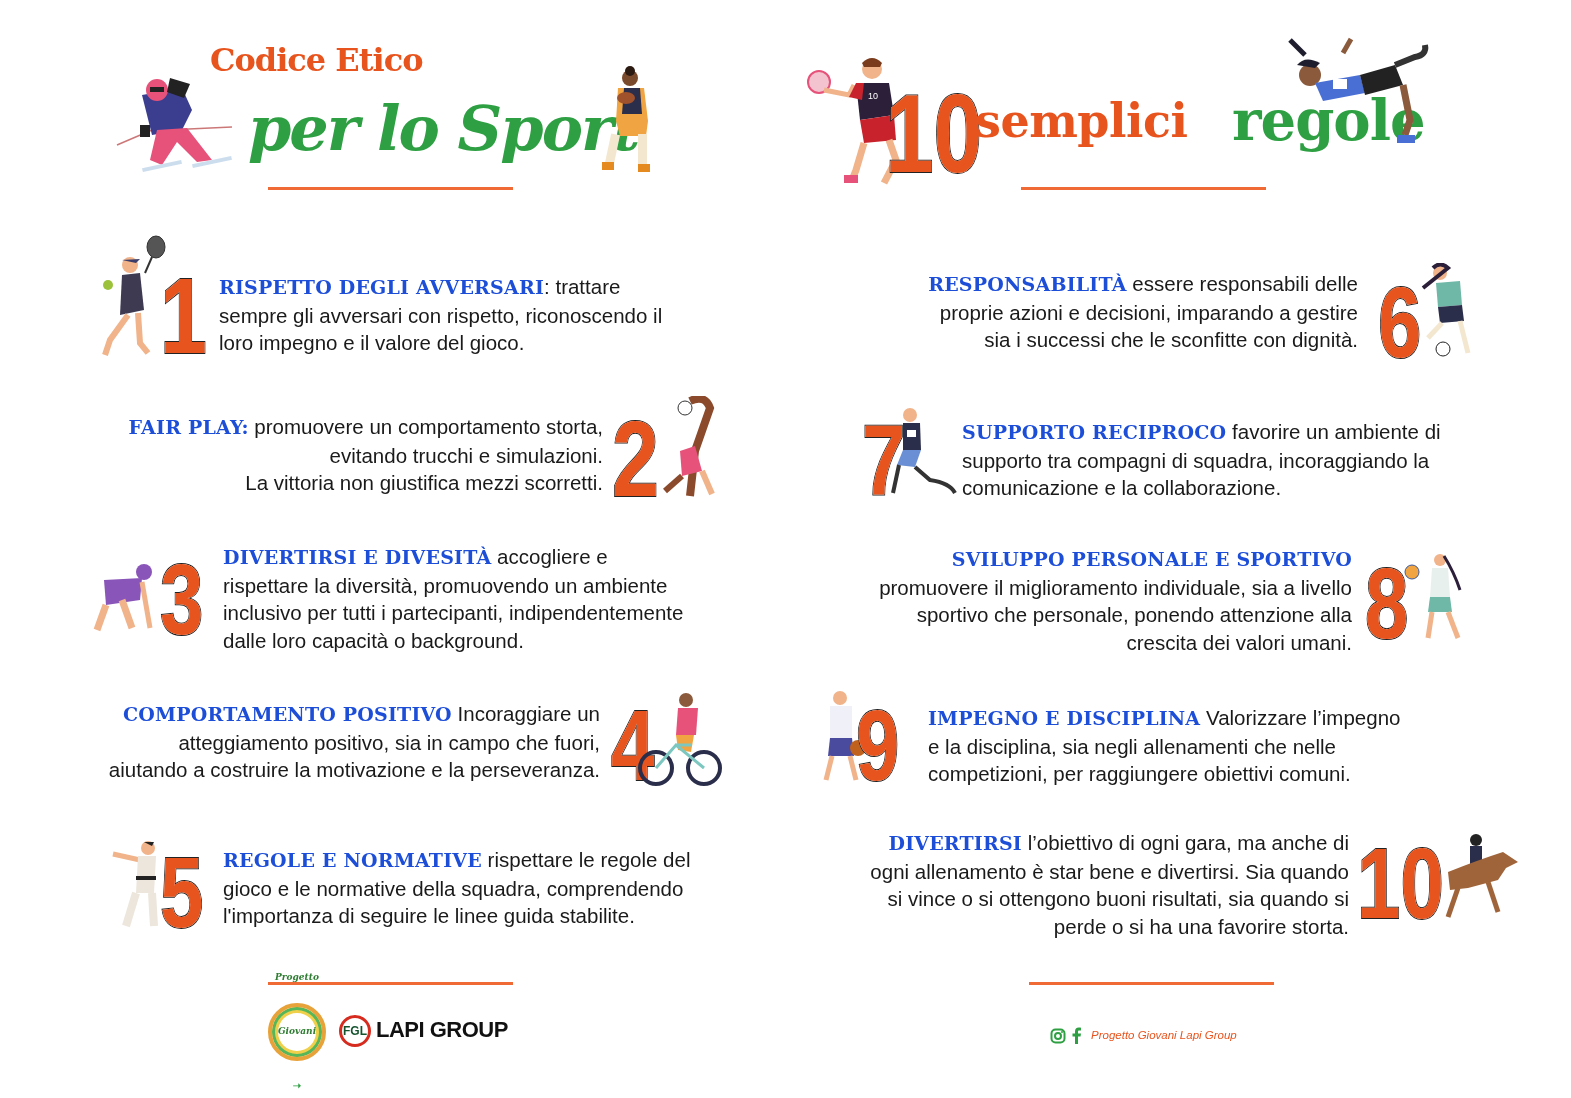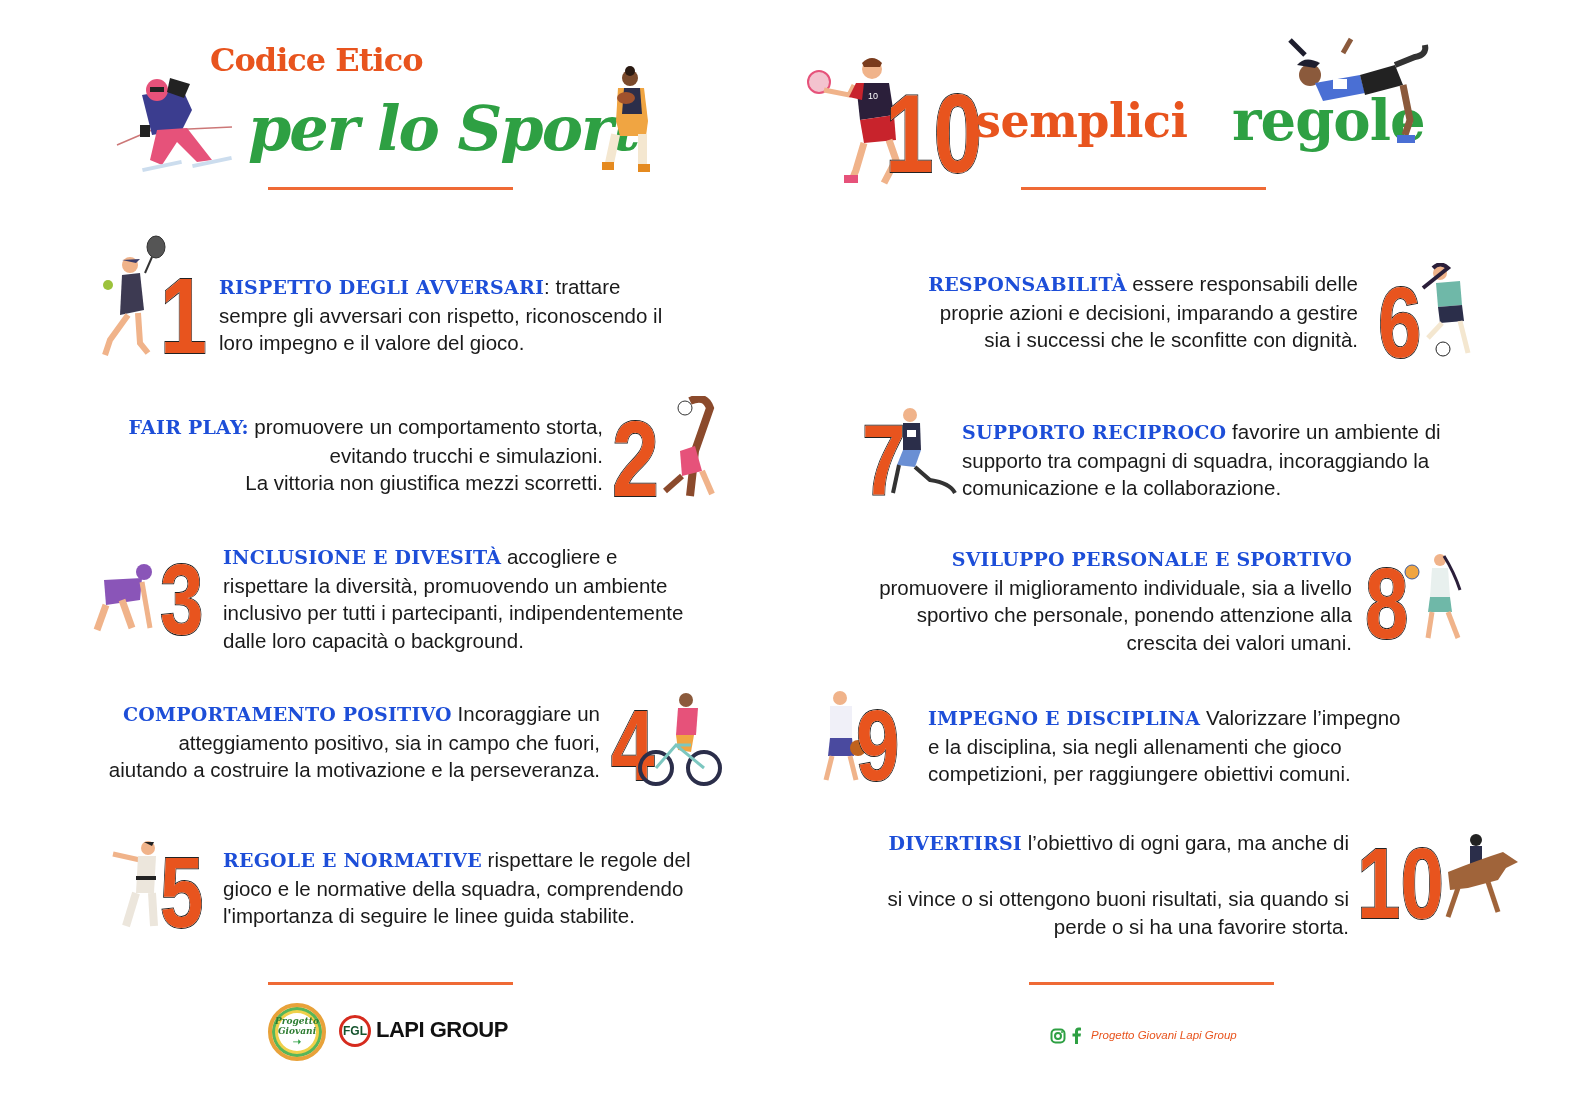--- a/index.html
+++ b/index.html
@@ -60,20 +60,21 @@
   
   .pg-logo {
     position: absolute; left: 268px; top: 1003px; width: 58px; height: 58px;
     border-radius: 50%;
     border: 4px solid #e8a23a;
     box-shadow: inset 0 0 0 3px #57b65a, inset 0 0 0 6px #f0d04a;
     background: #fff;
     display: flex; flex-direction: column; align-items: center; justify-content: center;
     font-family: "DejaVu Serif", serif; font-style: italic; font-size: 9px; color: #2e7d32; font-weight: bold;
     line-height: 1.1;
+    gap: 44px;
   }
   .lapi-mark {
     position: absolute; left: 339px; top: 1015px; width: 32px; height: 32px;
     border-radius: 50%; border: 3px solid #d62b1e; color: #14532d;
     font-weight: bold; font-size: 12px; display: flex; align-items: center; justify-content: center;
     font-family: "Liberation Sans", sans-serif;
   }
   .lapi-text {
     position: absolute; left: 376px; top: 1017px;
     font-family: "Liberation Sans", sans-serif; font-weight: bold; font-size: 22px; color: #111; letter-spacing: -0.5px;
@@ -197,21 +198,21 @@
 <section>
   <svg class="fig" style="left:92px;top:560px" width="70" height="75" viewBox="0 0 70 75">
     <circle cx="52" cy="12" r="8" fill="#8a55b8"></circle>
     <path d="M12 20 L50 18 L48 40 L14 45 Z" fill="#8a55b8"></path>
     <path d="M14 45 L5 70" stroke="#f0b38a" stroke-width="7"></path>
     <path d="M30 40 L40 68" stroke="#f0b38a" stroke-width="7"></path>
     <path d="M50 22 L58 68" stroke="#f0b38a" stroke-width="5"></path>
   </svg>
   <div class="bignum" style="left:160px;top:549px;font-size:100px;">3</div>
   <div class="rule" style="left:223px;top:543px;width:540px;">
-    <span class="head">INCLUSIONE E DIVESITÀ</span><span> accogliere e</span><br>
+    <span class="head">DIVERTIRSI E DIVESITÀ</span><span> accogliere e</span><br>
     <span>rispettare la diversità, promuovendo un ambiente</span><br>
     <span>inclusivo per tutti i partecipanti, indipendentemente</span><br>
     <span>dalle loro capacità o background.</span>
   </div>
 </section>
 
 <section>
   <div class="rule right" style="left:40px;top:700px;width:560px;">
     <span class="head">COMPORTAMENTO POSITIVO</span><span> Incoraggiare un</span><br>
     <span>atteggiamento positivo, sia in campo che fuori,</span><br>
@@ -305,29 +306,29 @@
     <circle cx="22" cy="10" r="7" fill="#f0b38a"></circle>
     <path d="M12 18 L34 18 L34 50 L12 50 Z" fill="#f0f0f8"></path>
     <path d="M12 50 L34 50 L36 68 L10 68 Z" fill="#4a4a9f"></path>
     <circle cx="40" cy="60" r="8" fill="#c0621e"></circle>
     <path d="M14 68 L8 92" stroke="#f0b38a" stroke-width="5"></path>
     <path d="M32 68 L38 92" stroke="#f0b38a" stroke-width="5"></path>
   </svg>
   <div class="bignum" style="left:856px;top:695px;font-size:100px;">9</div>
   <div class="rule" style="left:928px;top:704px;width:540px;">
     <span class="head">IMPEGNO E DISCIPLINA</span><span> Valorizzare l’impegno</span><br>
-    <span>e la disciplina, sia negli allenamenti che gioco</span><br>
+    <span>e la disciplina, sia negli allenamenti che nelle</span><br>
     <span>competizioni, per raggiungere obiettivi comuni.</span>
   </div>
 </section>
 
 <section>
   <div class="rule right" style="left:790px;top:829px;width:559px;">
     <span class="head">DIVERTIRSI</span><span> l’obiettivo di ogni gara, ma anche di</span><br>
-    <br>
+    <span>ogni allenamento è star bene e divertirsi. Sia quando</span><br>
     <span>si vince o si ottengono buoni risultati, sia quando si</span><br>
     <span>perde o si ha una favorire storta.</span>
   </div>
   <div class="bignum" style="left:1357px;top:833px;font-size:100px;">10</div>
   <svg class="fig" style="left:1428px;top:832px" width="95" height="90" viewBox="0 0 95 90">
     <circle cx="48" cy="8" r="6" fill="#222"></circle>
     <path d="M42 14 L54 14 L54 34 L42 34 Z" fill="#2b2e4a"></path>
     <path d="M20 40 Q50 28 75 20 L90 30 L78 36 L70 48 L40 56 L22 58 Z" fill="#a0643a"></path>
     <path d="M30 56 L20 85" stroke="#a0643a" stroke-width="5"></path>
     <path d="M60 50 L70 80" stroke="#a0643a" stroke-width="5"></path>

